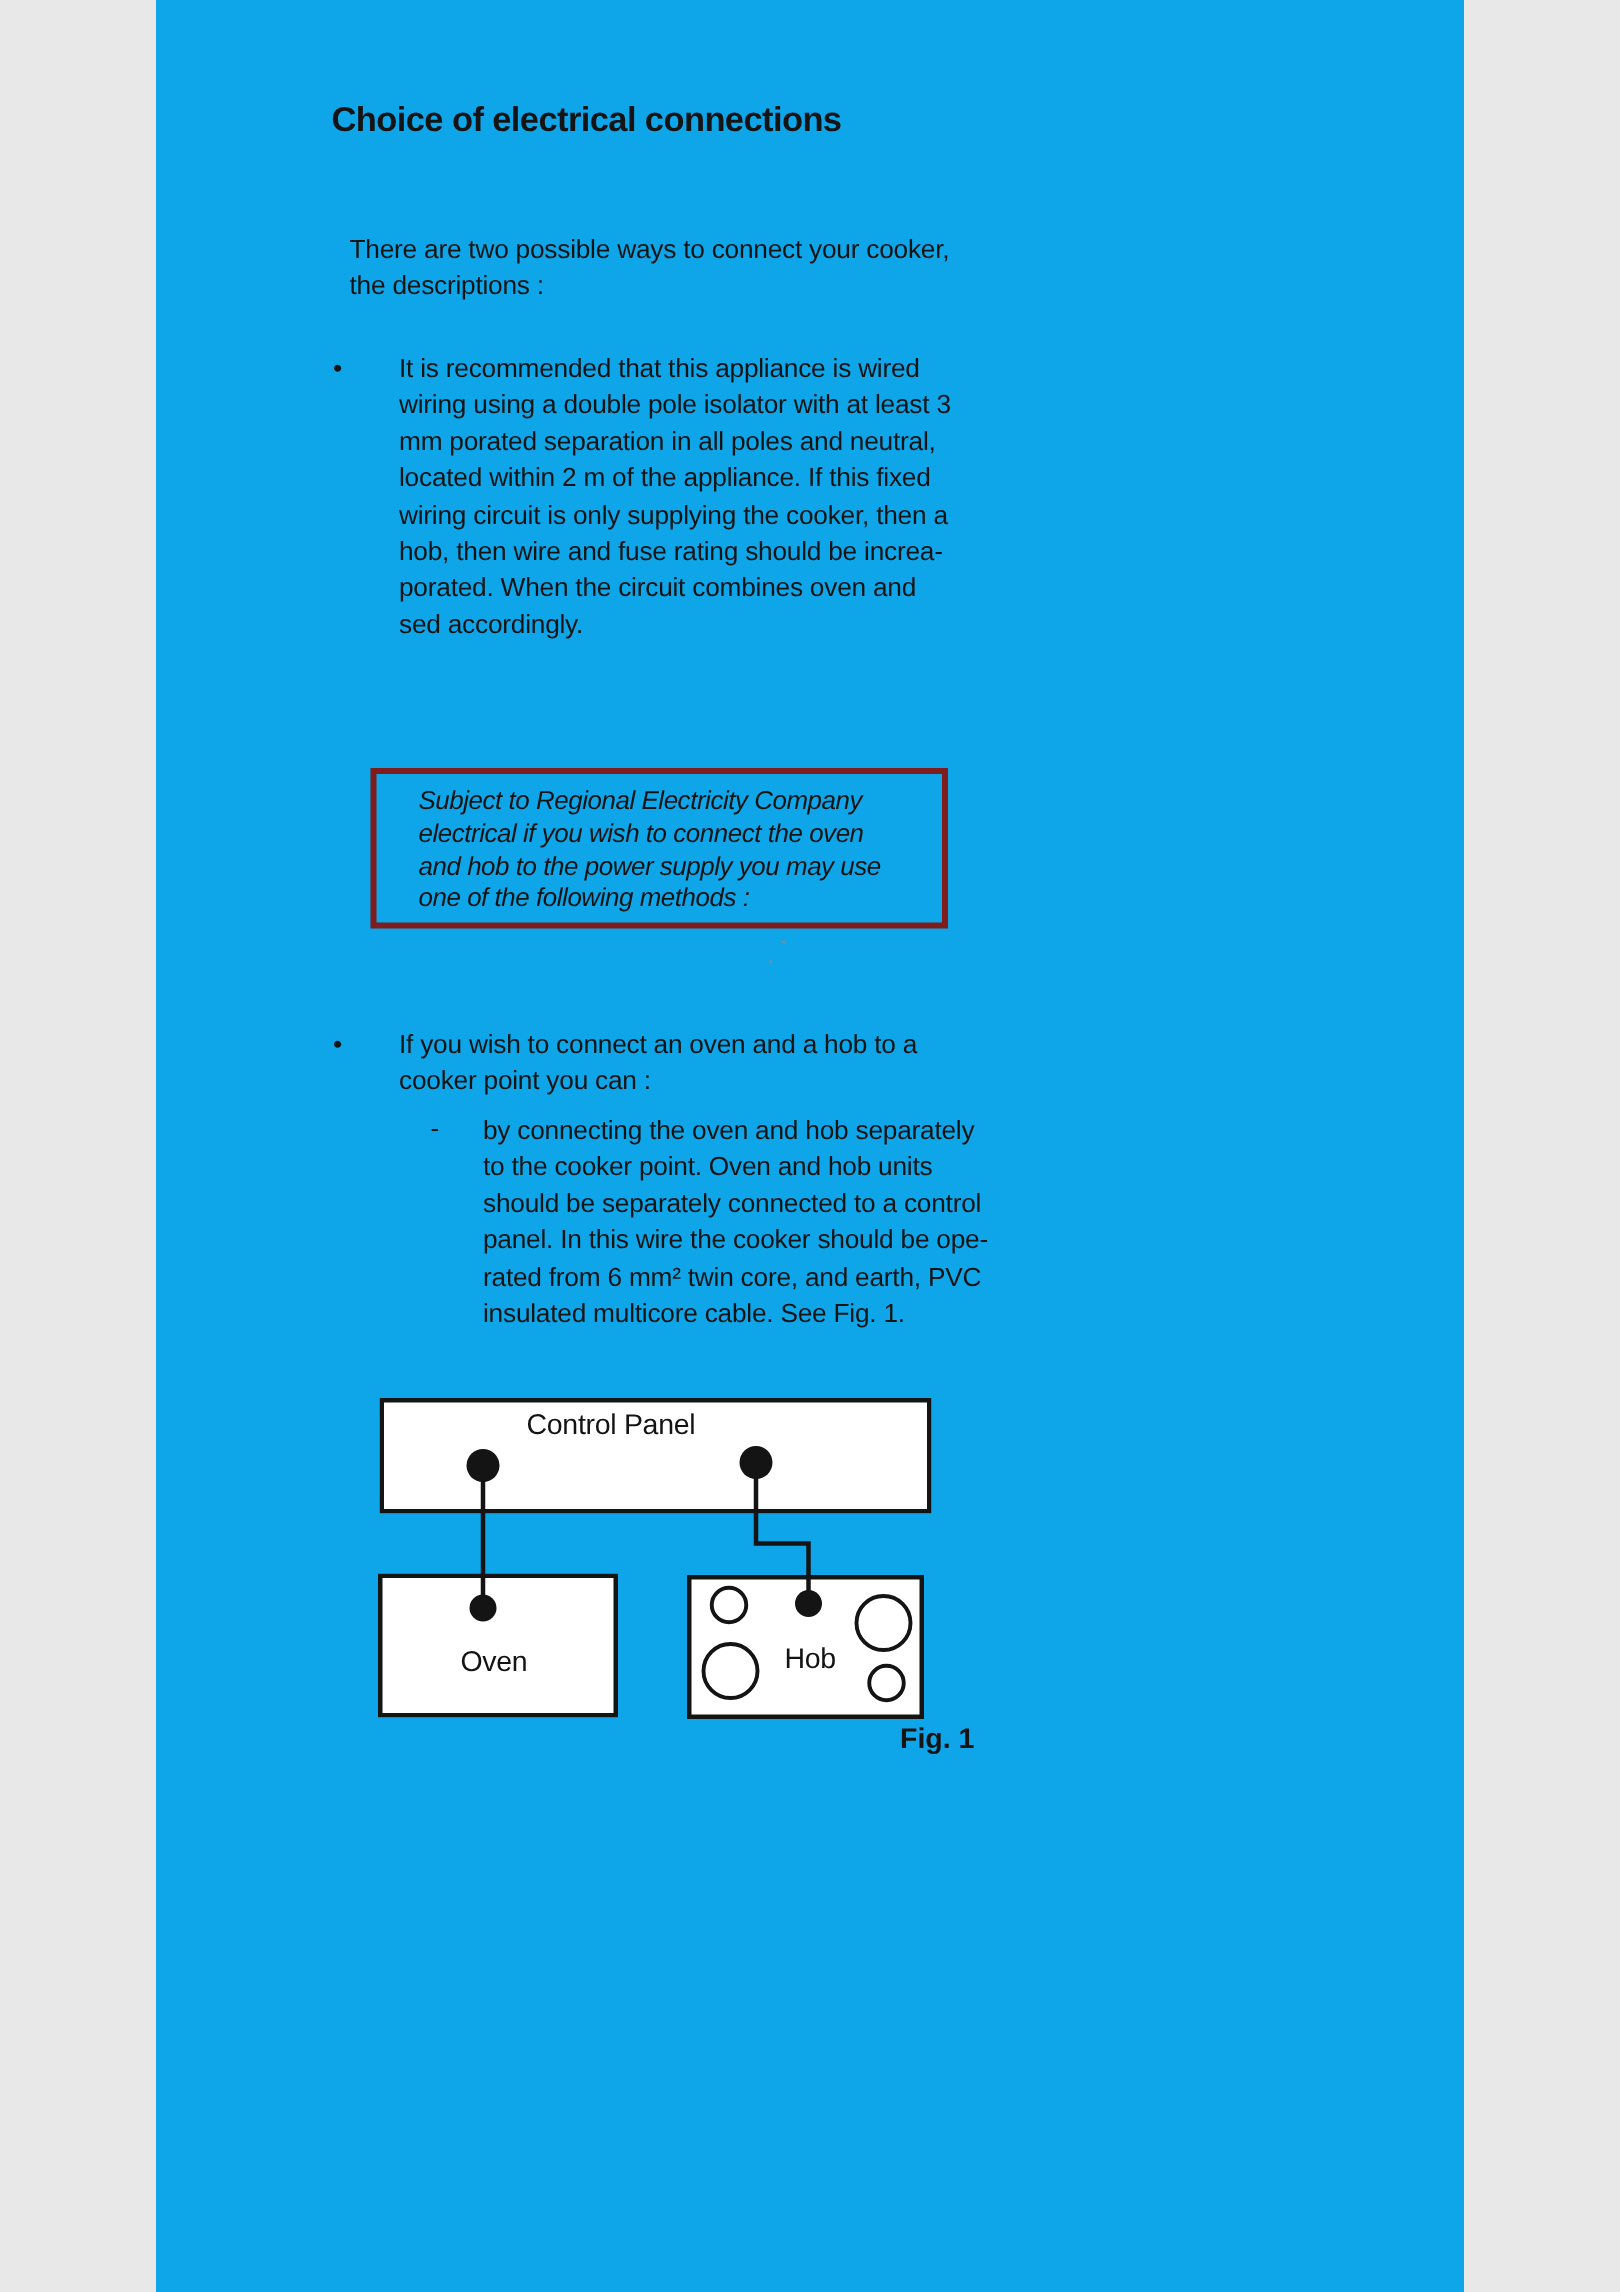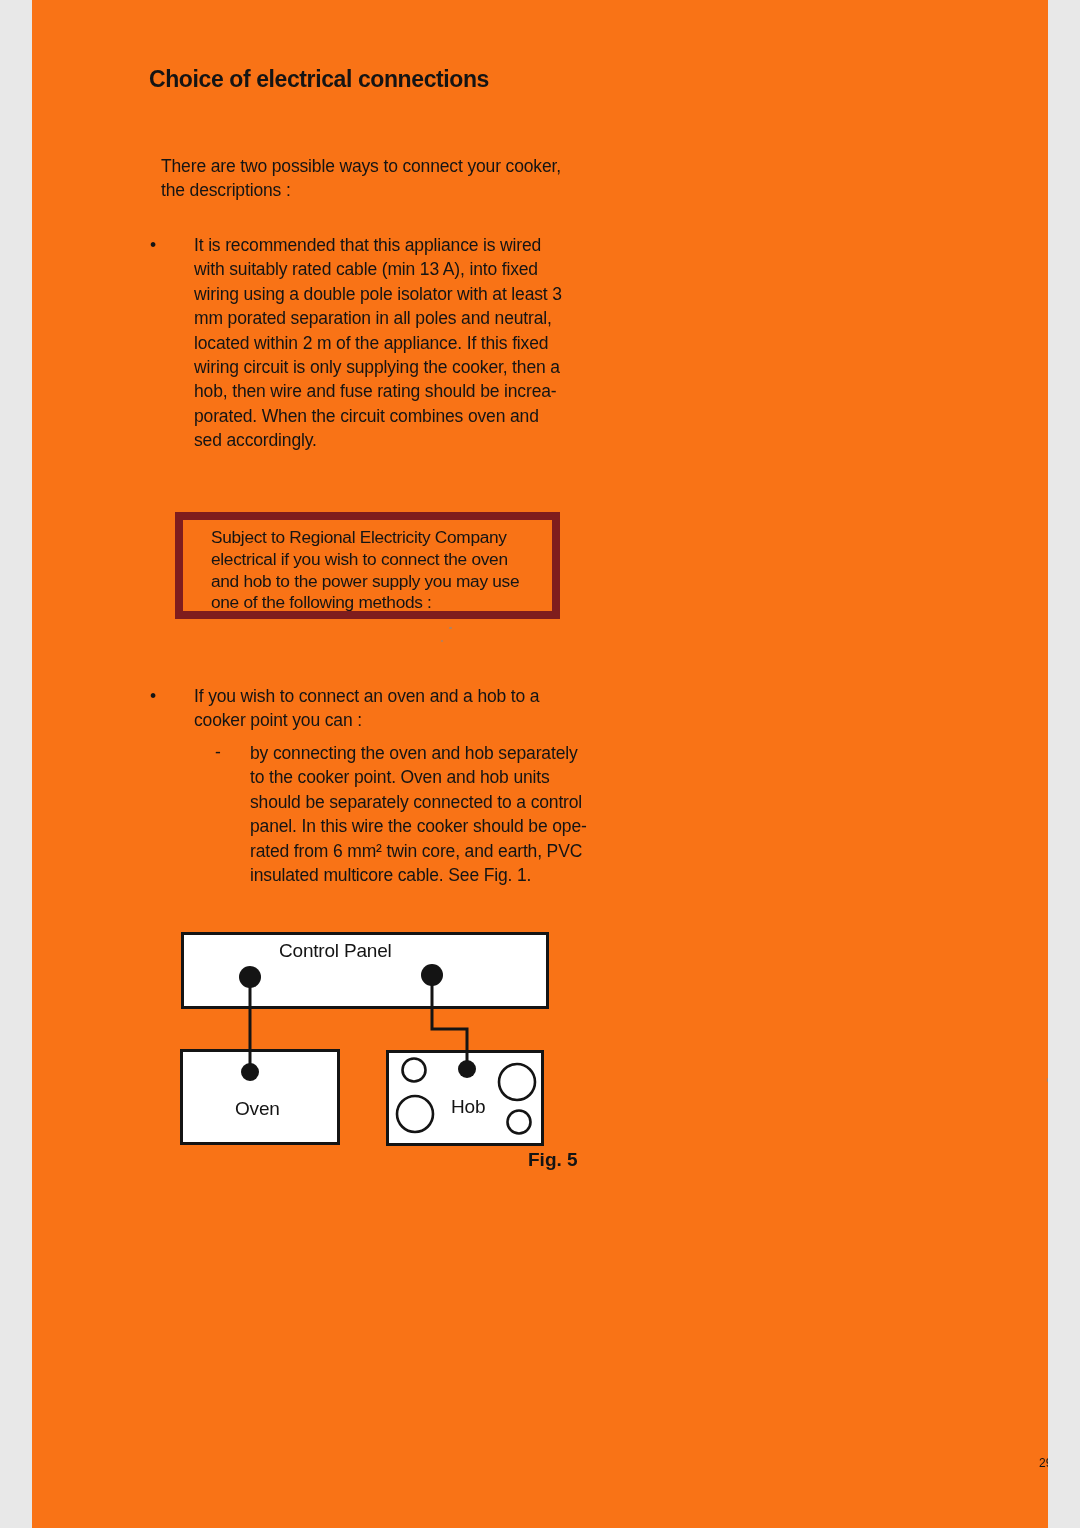--- a/index.html
+++ b/index.html
@@ -1,35 +1,36 @@
 <!DOCTYPE html>
 <html><head>
 <meta charset="utf-8">
 <style>
   html, body { margin:0; padding:0; background:#e8e8e8; }
   .page {
     position:relative;
-    width:1016px; height:1528px;
+    width:872px; height:1528px;
     margin:0 auto;
-    background:#f97316;
+    background:#0ea5e9;
     color:#141414;
     font-family:"Liberation Sans", sans-serif;
     overflow:hidden;
   }
   .abs { position:absolute; }
   .line { white-space:nowrap;margin-left:12px; }
   .title {
     font-size:23px; font-weight:bold; letter-spacing:-0.4px;
   }
   .body-text { font-size:17.5px; line-height:24.4px; letter-spacing:-0.15px; }
   .box-text  { font-size:17.3px; line-height:21.8px; letter-spacing:-0.3px; }
   .note-box {
-    border:8px solid #7f1d1d;
+    border:4px solid #7f1d1d;
     box-sizing:border-box;
     padding:7px 12px 0 16px;
+    font-style:italic;
   }
   .fig-label { font-size:19px; line-height:19px; letter-spacing:-0.2px; }
   .fig-caption { font-size:19px; line-height:19px; font-weight:bold; }
   .rect {
     border:3px solid #141414;
     box-sizing:border-box;
     background:#ffffff;
   }
   .pagenum { font-size:12px; }
   .speck { background:#8a8a8a; border-radius:1px; opacity:.7; }
@@ -43,21 +44,20 @@
   <div class="abs title" style="left:117px; top:66px;">Choice of electrical connections</div>
 
   <div class="abs body-text" style="left:117px; top:154px;">
     <div class="line">There are two possible ways to connect your cooker,</div>
     <div class="line">the descriptions :</div>
   </div>
 
   <div class="abs body-text" style="left:118px; top:233px;">•</div>
   <div class="abs body-text" style="left:150px; top:233px;">
     <div class="line">It is recommended that this appliance is wired</div>
-    <div class="line">with suitably rated cable (min 13 A), into fixed</div>
     <div class="line">wiring using a double pole isolator with at least 3</div>
     <div class="line">mm porated separation in all poles and neutral,</div>
     <div class="line">located within 2 m of the appliance. If this fixed</div>
     <div class="line">wiring circuit is only supplying the cooker, then a</div>
     <div class="line">hob, then wire and fuse rating should be increa-</div>
     <div class="line">porated. When the circuit combines oven and</div>
     <div class="line">sed accordingly.</div>
   </div>
 
   <div class="abs note-box box-text" style="left:143px; top:512px; width:385px; height:107px;">
@@ -102,18 +102,18 @@
       <circle cx="295" cy="144" r="9" fill="#141414"></circle>
       <circle cx="242" cy="145" r="11.5" fill="#ffffff" stroke="#141414" stroke-width="2.6"></circle>
       <circle cx="243" cy="189" r="18" fill="#ffffff" stroke="#141414" stroke-width="2.6"></circle>
       <circle cx="345" cy="157" r="18" fill="#ffffff" stroke="#141414" stroke-width="2.6"></circle>
       <circle cx="347" cy="197" r="11.5" fill="#ffffff" stroke="#141414" stroke-width="2.6"></circle>
     </svg>
 
     <div class="abs fig-label" style="left:107px; top:16px;">Control Panel</div>
     <div class="abs fig-label" style="left:63px; top:174px;">Oven</div>
     <div class="abs fig-label" style="left:279px; top:172px;">Hob</div>
-    <div class="abs fig-caption" style="left:356px; top:225px;">Fig. 5</div>
+    <div class="abs fig-caption" style="left:356px; top:225px;">Fig. 1</div>
   </div>
 
   <div class="abs pagenum" style="left:1007px; top:1456px;">29</div>
 
 </div>
 
 </body></html>

